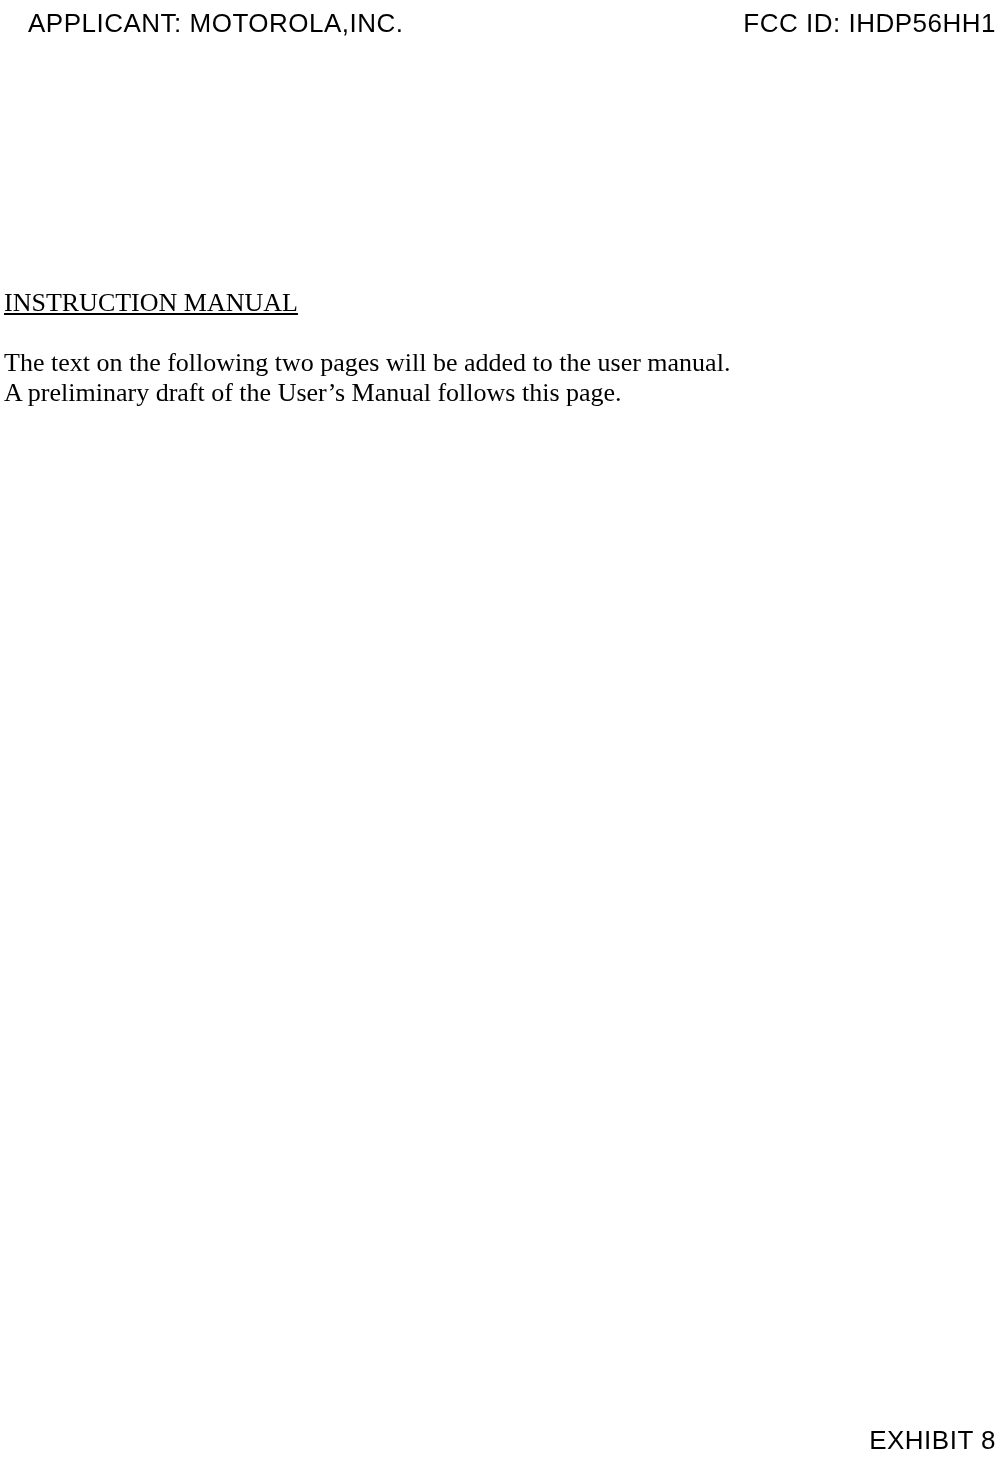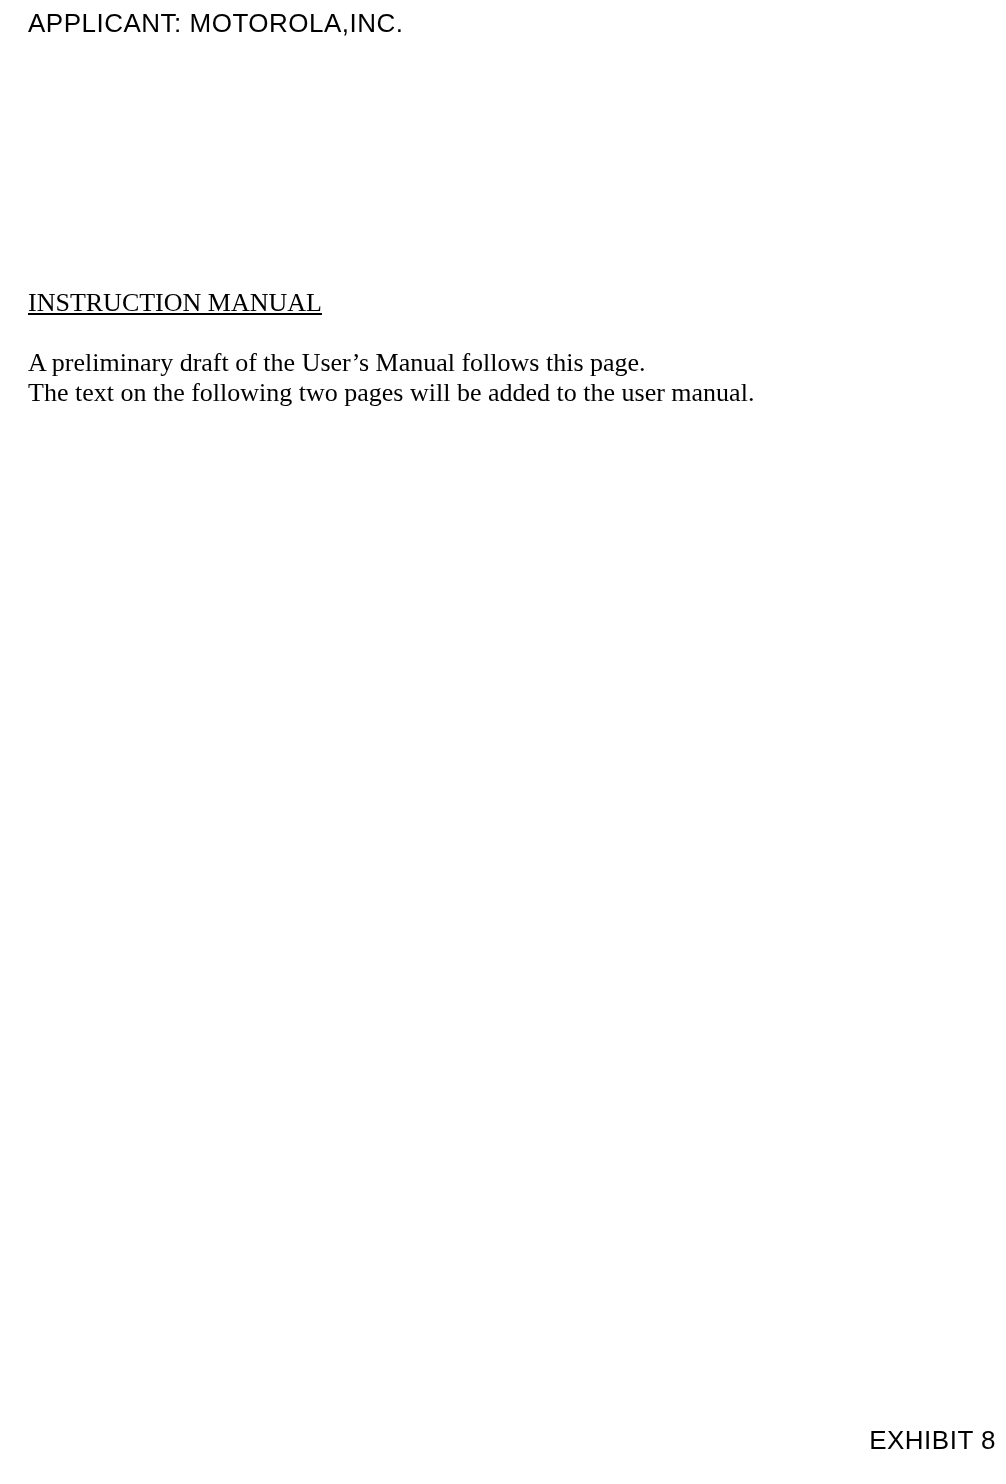--- a/index.html
+++ b/index.html
@@ -26,24 +26,23 @@
     padding: 0 10px 0 28px;
     font-family: Arial, Helvetica, sans-serif;
     font-size: 26px;
     letter-spacing: 0.5px;
   }
   .content {
     position: absolute;
     top: 288px;
     left: 0;
     right: 0;
-    padding: 0 10px 0 12px;
+    padding: 0 10px 0 4px;
     font-size: 26px;
     line-height: 1.15;
-    margin-left: 16px;
   }
   .section-title {
     text-decoration: underline;
     margin-bottom: 30px;
     font-size: 26px;
   }
   .para {
     margin: 0;
     font-size: 26px;
   }
@@ -57,25 +56,26 @@
     margin-top: 13px;
   }
 </style>
 </head>
 <body>
 
 <div class="page">
 
   <div class="header">
     <span>APPLICANT: MOTOROLA,INC.</span>
+    <span>FCC ID: IHDP56HH1</span>
   </div>
 
   <div class="content">
     <div class="section-title">INSTRUCTION MANUAL</div>
+    <p class="para">The text on the following two pages will be added to the user manual.</p>
     <p class="para">A preliminary draft of the User’s Manual follows this page.</p>
-    <p class="para">The text on the following two pages will be added to the user manual.</p>
   </div>
 
   <div class="footer">
     <span>EXHIBIT 8</span>
   </div>
 
 </div>
 
 </body></html>

